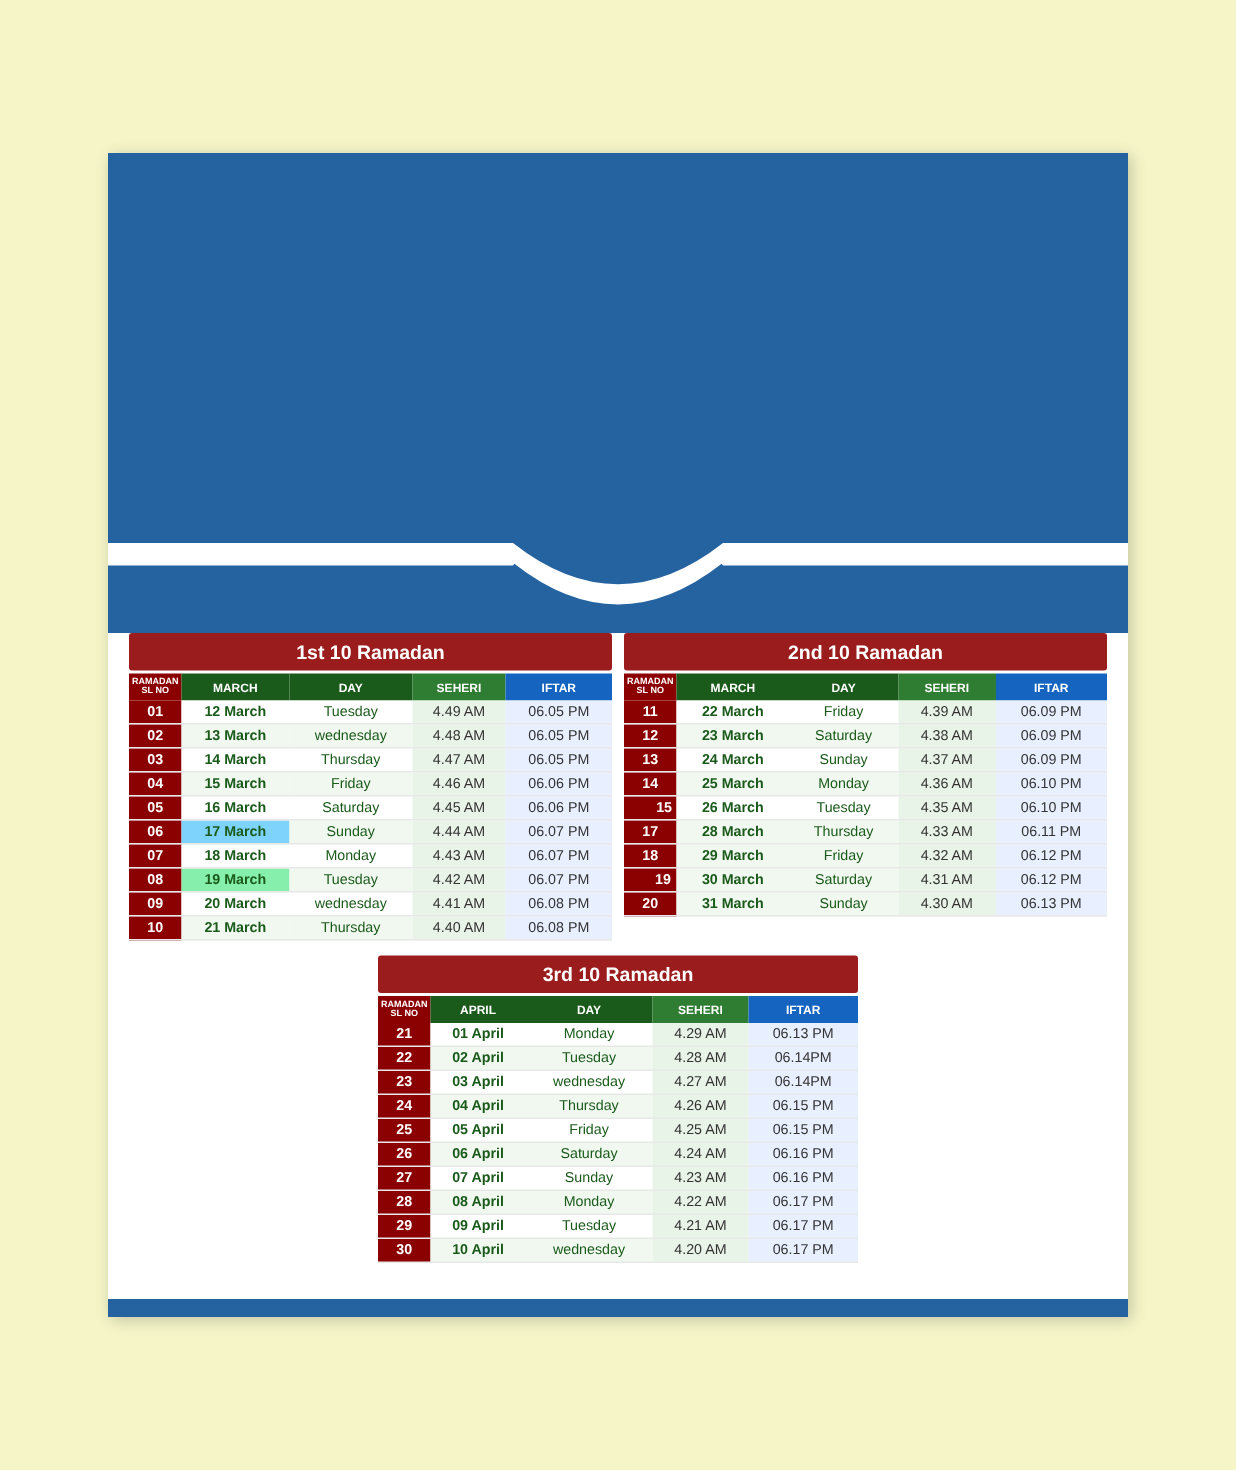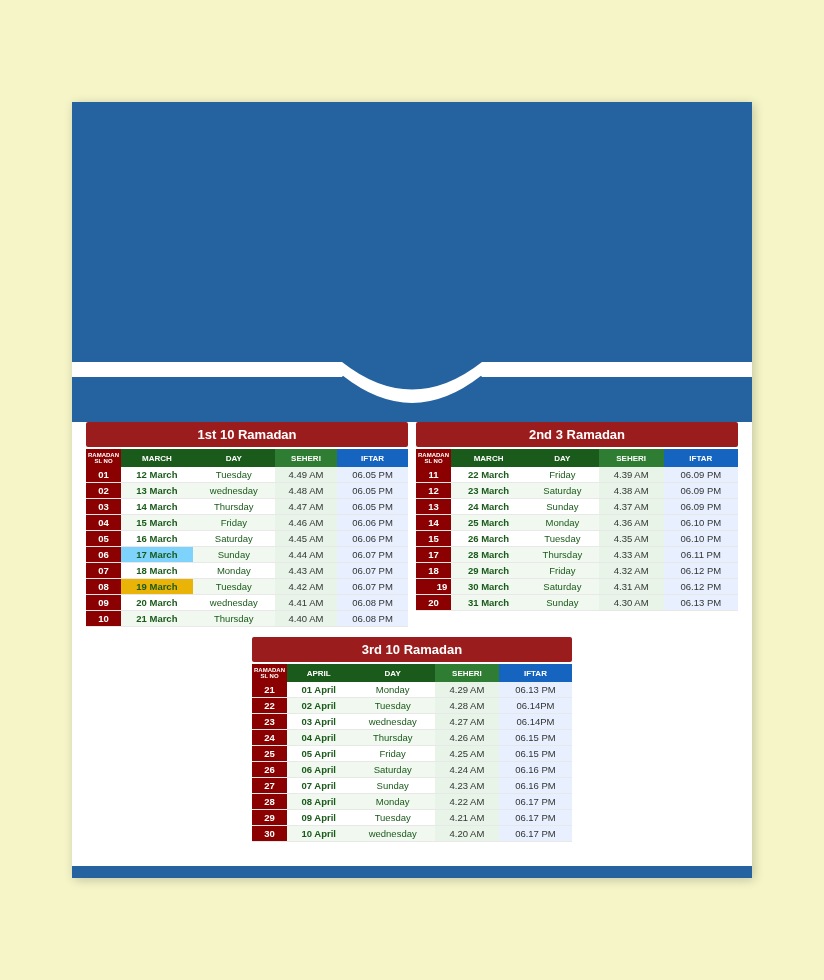--- a/index.html
+++ b/index.html
@@ -213,21 +213,21 @@
               </tr>
               <tr>
                 <td class="col-slno" style="background: rgb(139, 0, 0);">07</td>
                 <td class="col-march">18 March</td>
                 <td class="col-day">Monday</td>
                 <td class="col-seheri">4.43 AM</td>
                 <td class="col-iftar">06.07 PM</td>
               </tr>
               <tr>
                 <td class="col-slno">08</td>
-                <td class="col-march" style="background: #eab308;">19 March</td>
+                <td class="col-march" style="background: #86efac;">19 March</td>
                 <td class="col-day" style="background: rgb(240, 248, 240);">Tuesday</td>
                 <td class="col-seheri" style="background: rgb(232, 244, 232);">4.42 AM</td>
                 <td class="col-iftar" style="background: rgb(232, 240, 255);">06.07 PM</td>
               </tr>
               <tr>
                 <td class="col-slno" style="background: rgb(139, 0, 0);">09</td>
                 <td class="col-march">20 March</td>
                 <td class="col-day">wednesday</td>
                 <td class="col-seheri">4.41 AM</td>
                 <td class="col-iftar">06.08 PM</td>
@@ -237,21 +237,21 @@
                 <td class="col-march" style="background: rgb(240, 248, 240);">21 March</td>
                 <td class="col-day" style="background: rgb(240, 248, 240);">Thursday</td>
                 <td class="col-seheri" style="background: rgb(232, 244, 232);">4.40 AM</td>
                 <td class="col-iftar" style="background: rgb(232, 240, 255);">06.08 PM</td>
               </tr>
             </tbody>
         </table>
       </div>
 
       <div class="section-half">
-        <div class="section-header">2nd 3 Ramadan</div>
+        <div class="section-header">2nd 10 Ramadan</div>
         <table>
           <thead>
             <tr>
               <th class="th-slno" style="font-size:6px;">RAMADAN<br>SL NO</th>
               <th class="th-march">MARCH</th>
               <th class="th-day">DAY</th>
               <th class="th-seheri">SEHERI</th>
               <th class="th-iftar">IFTAR</th>
             </tr>
           </thead>
@@ -278,21 +278,21 @@
                 <td class="col-iftar">06.09 PM</td>
               </tr>
               <tr>
                 <td class="col-slno">14</td>
                 <td class="col-march" style="background: rgb(240, 248, 240);">25 March</td>
                 <td class="col-day" style="background: rgb(240, 248, 240);">Monday</td>
                 <td class="col-seheri" style="background: rgb(232, 244, 232);">4.36 AM</td>
                 <td class="col-iftar" style="background: rgb(232, 240, 255);">06.10 PM</td>
               </tr>
               <tr>
-                <td class="col-slno" style="background: rgb(139, 0, 0);">15</td>
+                <td class="col-slno" style="background: rgb(139, 0, 0); text-align: right;">15</td>
                 <td class="col-march">26 March</td>
                 <td class="col-day">Tuesday</td>
                 <td class="col-seheri">4.35 AM</td>
                 <td class="col-iftar">06.10 PM</td>
               </tr>
               <tr>
                 <td class="col-slno" style="background: rgb(139, 0, 0);">17</td>
                 <td class="col-march">28 March</td>
                 <td class="col-day">Thursday</td>
                 <td class="col-seheri">4.33 AM</td>

